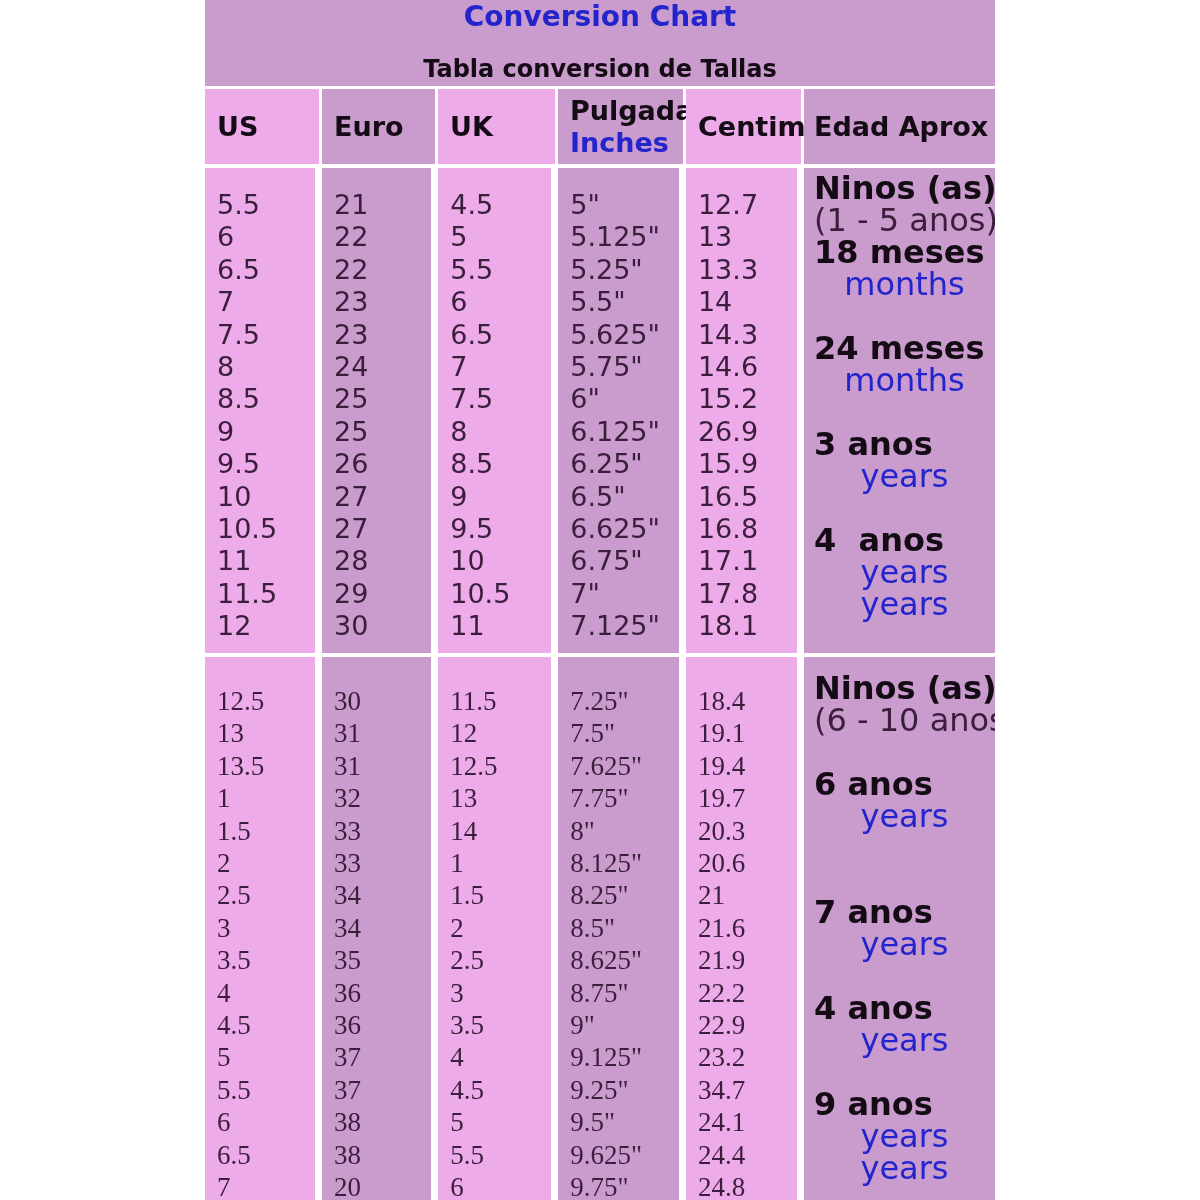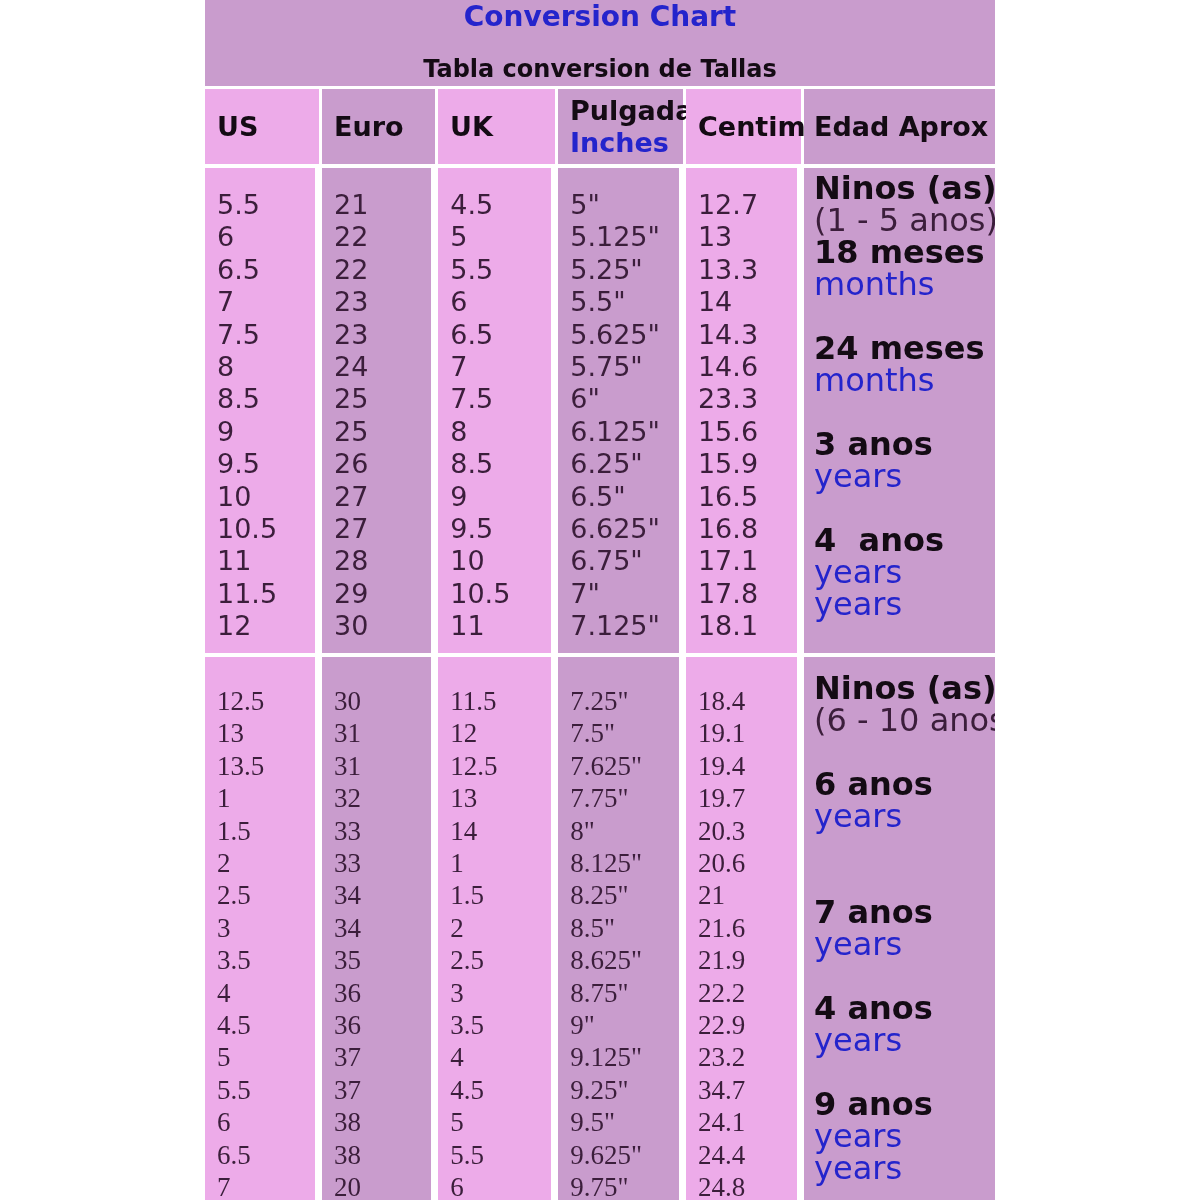--- a/index.html
+++ b/index.html
@@ -34,21 +34,21 @@
   .s2{height:553px;}
   .num-col{}
   .s1 .num-col{padding-top:21px;}
   .s2 .num-col{padding-top:28px;font-family:Liberation Serif, serif;}
   .s1 .edad-col{padding-top:4px;}
   .s2 .edad-col{padding-top:15px;}
   .num-line{font-size:27px;line-height:32.4px;color:var(--num);white-space:pre;}
   .edad-line{font-size:32px;line-height:32px;min-height:32px;white-space:pre;}
   .edad-bold{font-weight:bold;color:var(--black);}
   .edad-reg{color:var(--num);}
-  .edad-link{color:var(--blue);}
+  .edad-link{color:var(--blue);text-align:center;}
   .edad-blank{}
 </style>
 </head>
 <body>
 
 <div class="page">
   <div class="size-chart">
     <div class="title-bar">
       <div class="title-line1">Conversion Chart</div>
       <div class="title-line2">Tabla conversion de Tallas</div>
@@ -140,22 +140,22 @@
             <div class="num-line">7"</div>
             <div class="num-line">7.125"</div>
           </div>
           <div class="cell col-4 num-col light">
             <div class="num-line">12.7</div>
             <div class="num-line">13</div>
             <div class="num-line">13.3</div>
             <div class="num-line">14</div>
             <div class="num-line">14.3</div>
             <div class="num-line">14.6</div>
-            <div class="num-line">23.3</div>
-            <div class="num-line">15.6</div>
+            <div class="num-line">15.2</div>
+            <div class="num-line">26.9</div>
             <div class="num-line">15.9</div>
             <div class="num-line">16.5</div>
             <div class="num-line">16.8</div>
             <div class="num-line">17.1</div>
             <div class="num-line">17.8</div>
             <div class="num-line">18.1</div>
           </div>
           <div class="cell col-5 edad-col dark">
             <div class="edad-line edad-bold">Ninos (as)</div>
             <div class="edad-line edad-reg">(1 - 5 anos)</div>

